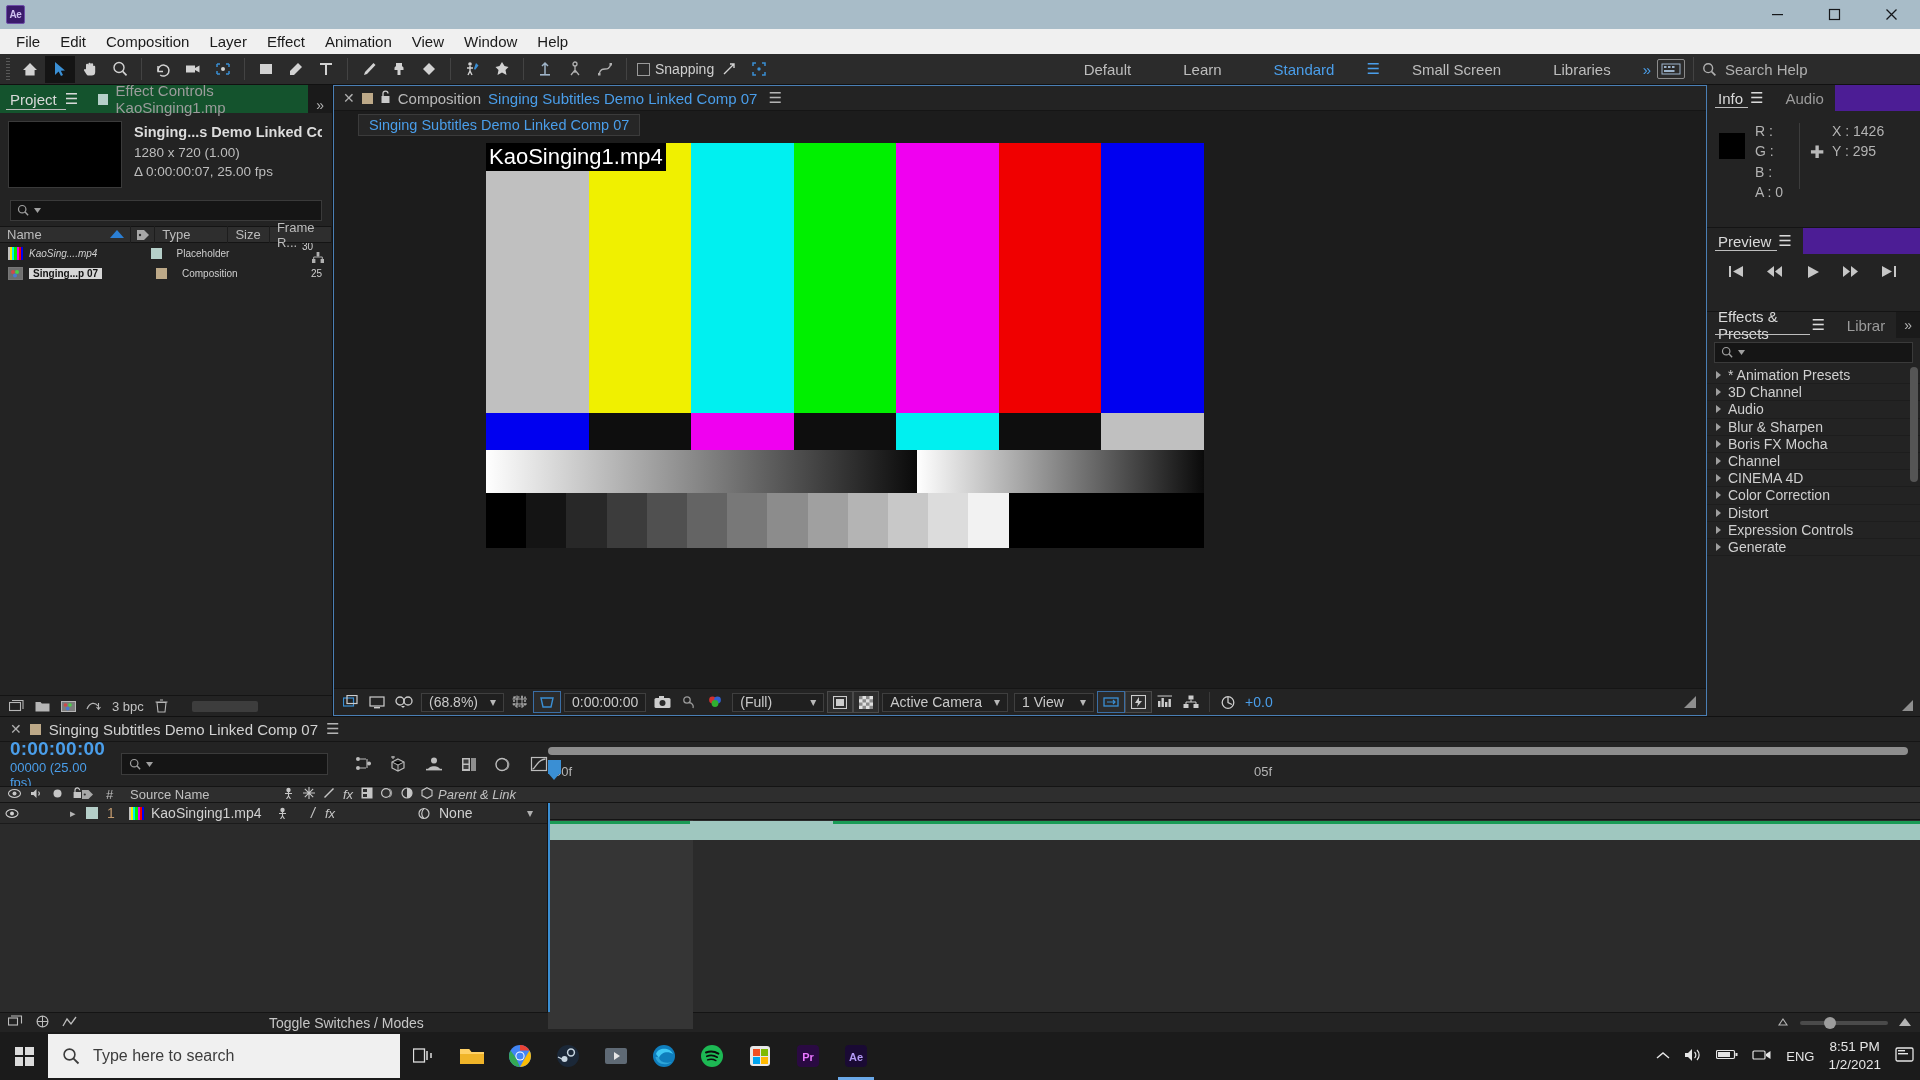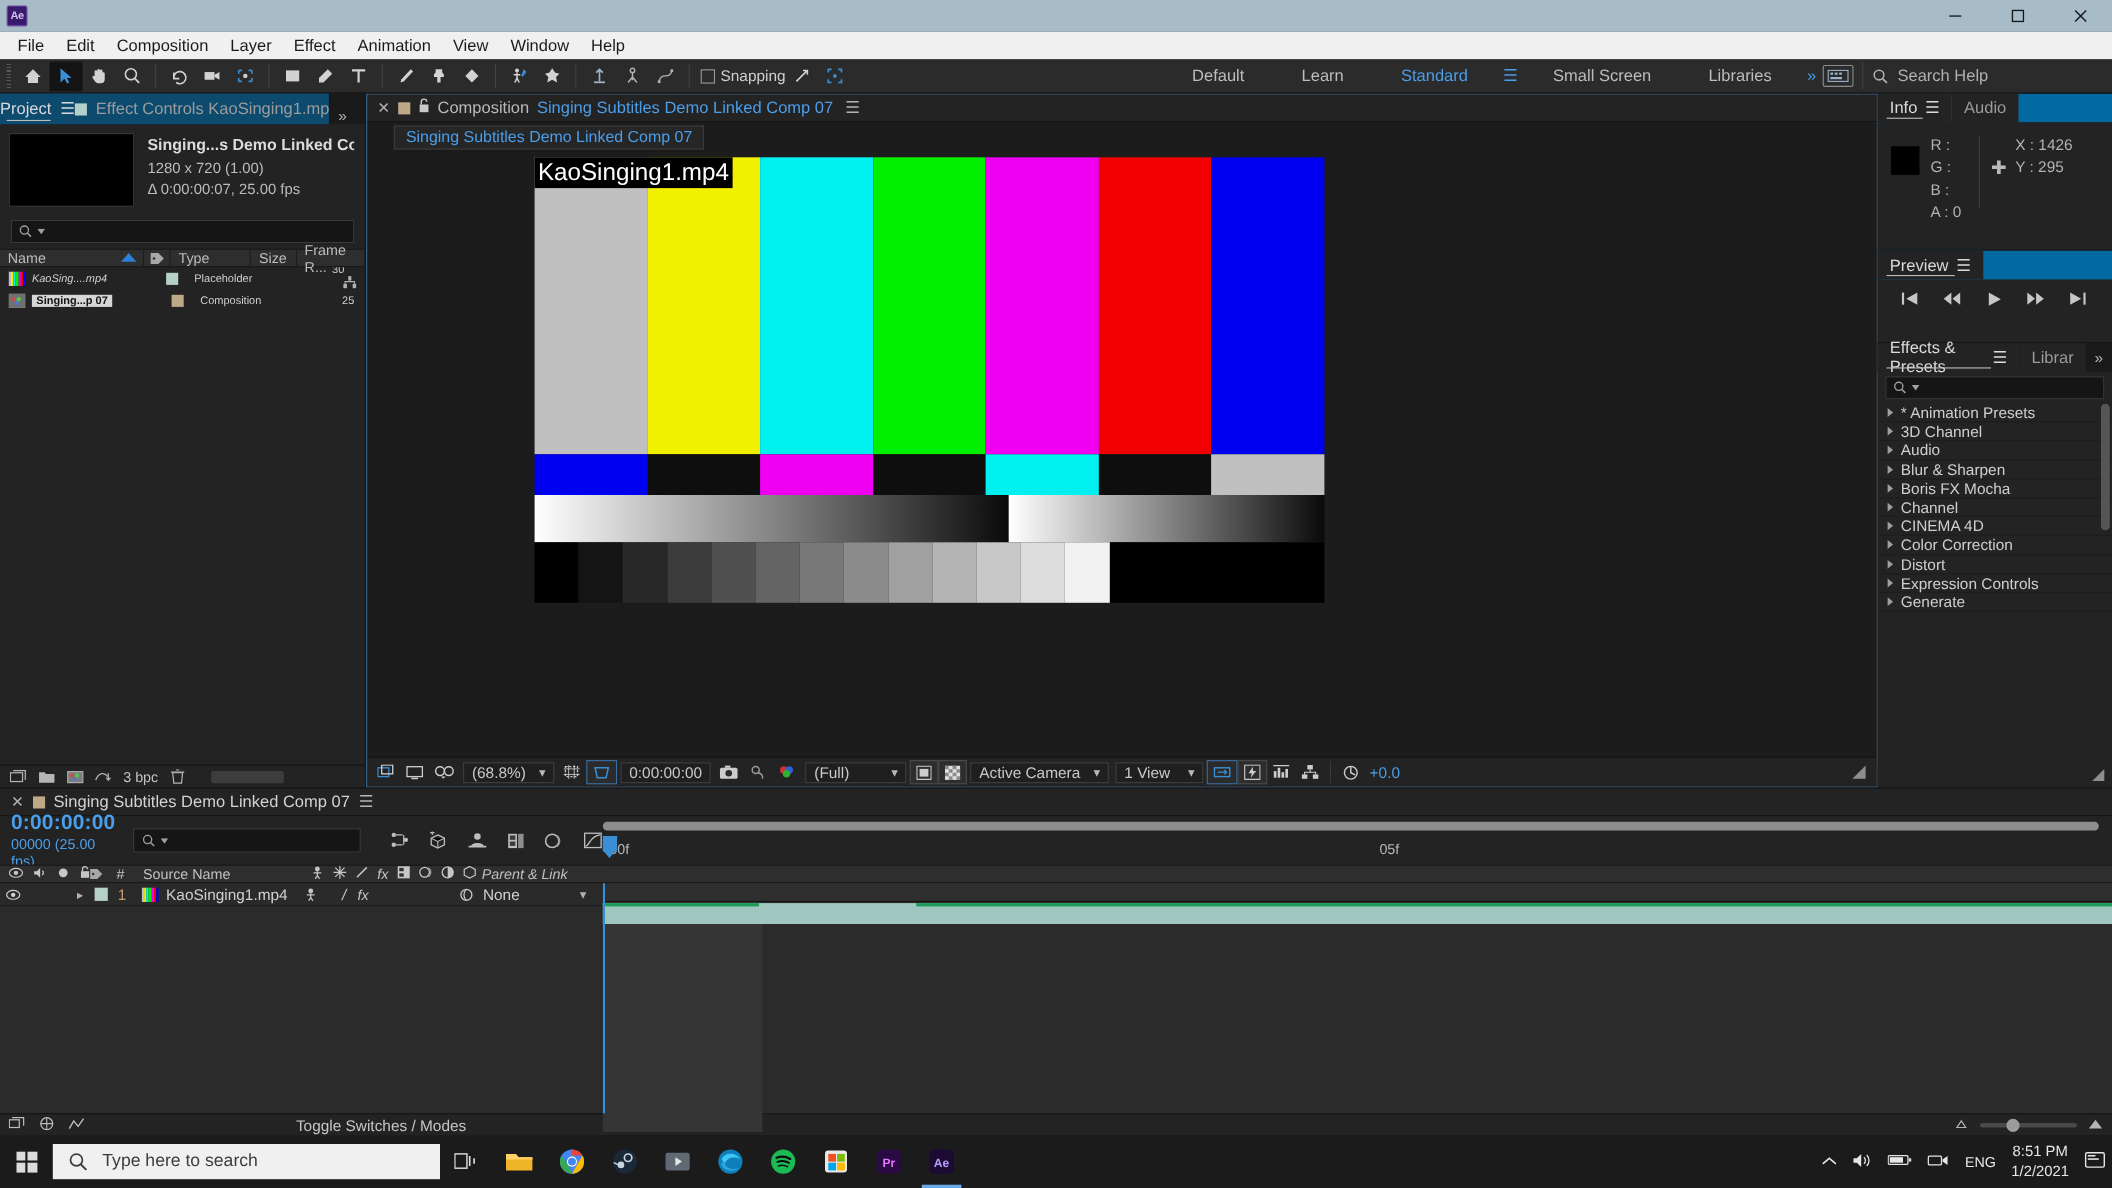--- a/index.html
+++ b/index.html
@@ -67,21 +67,21 @@
   .col-mid   { flex:1 1 auto; display:flex; flex-direction:column; min-width:0; }
   .col-right { width:213px; flex:0 0 213px; display:flex; flex-direction:column; background:#232323; }
   .sq { width:11px; height:11px; display:inline-block; }
   .sq.teal { background:#b5cfc9; }
   .sq.tan  { background:#bda988; }
 
   
   .project-panel { flex:1 1 auto; background:#232323; display:flex; flex-direction:column; min-height:0;
      border-right:1px solid #111; }
   .proj-tabs { display:flex; align-items:flex-end; height:28px; background:#1a1a1a; }
-  .proj-tab { display:flex; align-items:center; gap:8px; height:28px; padding:0 0; font-size:15px; color:#9c9c9c; background:#0c4a6e; position:relative;}
+  .proj-tab { display:flex; align-items:center; gap:8px; height:28px; padding:0 10px; font-size:15px; color:#9c9c9c; background:#14532d; position:relative;}
   .proj-tab.sel { color:#d9d9d9; }
   .proj-tab.sel::after { content:''; position:absolute; left:6px; right:22px; bottom:3px; height:1px; background:#bbb; }
   .chev2 { color:#b4b4b4; font-size:14px; padding:0 8px; }
 
   .proj-preview { display:flex; padding:8px 10px 6px 8px; gap:12px; height:83px; }
   .thumb { width:114px; height:67px; background:#000; border:1px solid #3a3a3a; flex:0 0 114px; }
   .meta { font-size:14.5px; line-height:1.42; color:#c9c9c9; padding-top:1px; overflow:hidden;}
   .meta .nm { font-weight:bold; color:#dcdcdc; font-size:14.5px; white-space:nowrap; }
   .meta .l2, .meta .l3 { color:#bdbdbd; font-size:13.5px; }
 
@@ -150,21 +150,21 @@
   .vt.boxed { border:1px solid #4a4a4a; background:#2d2d2d; }
   .vt.active { border:1px solid #3a6ea5; background:#2b2b2b; }
   .vfield { height:19px; background:#1f1f1f; border:1px solid #3f3f3f; display:flex; align-items:center;
             padding:0 7px; gap:12px; font-size:14px; color:#c9c9c9; margin:0 3px;}
   .vfield .cv { color:#b8b8b8; font-size:12px; }
   .vsep { width:1px; height:20px; background:#3a3a3a; margin:0 5px; }
   .plus-val { color:#4a9eea; font-size:14px; padding-left:4px; }
 
   
   .rp { background:#232323; display:flex; flex-direction:column; }
-  .rp-tabs { height:26px; display:flex; align-items:center; gap:0; background:#0369a1; }
+  .rp-tabs { height:26px; display:flex; align-items:center; gap:0; background:#4c1d95; }
   .rp-tab { padding:0 11px; height:26px; display:flex; align-items:center; gap:7px;
             font-size:15px; color:#9b9b9b; background:#232323; position:relative; }
   .rp-tab.sel { color:#dadada; }
   .rp-tab.sel::after{content:'';position:absolute;left:8px;right:26px;bottom:3px;height:1px;background:#bdbdbd;}
   .info-panel { height:143px; border-bottom:1px solid #141414; }
   .info-body { flex:1; display:flex; padding:10px 0 0 12px; font-size:14px; }
   .info-swatch { width:26px; height:26px; background:#000; margin-right:10px; margin-top:12px; }
   .rgb-col { line-height:1.45; color:#b3b3b3; font-size:14px;}
   .info-div { width:1px; background:#3c3c3c; margin:2px 14px 16px 16px; height:66px;}
   .xy-col { line-height:1.45; color:#b3b3b3; font-size:14px; position:relative; padding-left:18px;}
@@ -220,21 +220,21 @@
   .lyr-bar { position:absolute; height:19px; background:#9fc7bf; top:18px; }
   .lyr-bar-line { position:absolute; top:0; left:0; right:0; height:3px; background:#1a9b56; }
   .playhead { position:absolute; top:0; bottom:0; width:2px; background:#3a8fd4; }
   .tl-footer { height:20px; background:#232323; display:flex; align-items:center; gap:12px;
                padding:0 8px; border-top:1px solid #141414; font-size:13px; color:#c0c0c0; }
   .tsm { padding-left:180px; color:#c6c6c6; font-size:14px;}
 
   
   .taskbar { height:48px; flex:0 0 48px; background:#1b1b1b; display:flex; align-items:center; }
   .tb-start { width:48px; height:48px; display:flex; align-items:center; justify-content:center; }
-  .tb-search { width:352px; height:32px; background:#f0f0f0; color:#3c3c3c; display:flex;
+  .tb-search { width:352px; height:44px; background:#f0f0f0; color:#3c3c3c; display:flex;
                align-items:center; gap:13px; padding-left:14px; font-size:16px; margin-left:0px;}
   .tb-app { width:48px; height:48px; display:flex; align-items:center; justify-content:center; position:relative;}
   .tb-app.active::after { content:''; position:absolute; bottom:0; left:6px; right:6px; height:3px; background:#6aa8e8;}
   .tray { margin-left:auto; display:flex; align-items:center; gap:14px; padding-right:6px; color:#e6e6e6; font-size:13px;}
   .clock { text-align:center; line-height:1.35; font-size:13.5px; }
   .winlogo { display:grid; grid-template-columns:1fr 1fr; grid-template-rows:1fr 1fr; gap:2.5px; width:19px; height:19px;}
   .winlogo i { background:#dcdcdc; display:block; }
 </style>
 </head>
 <body>

